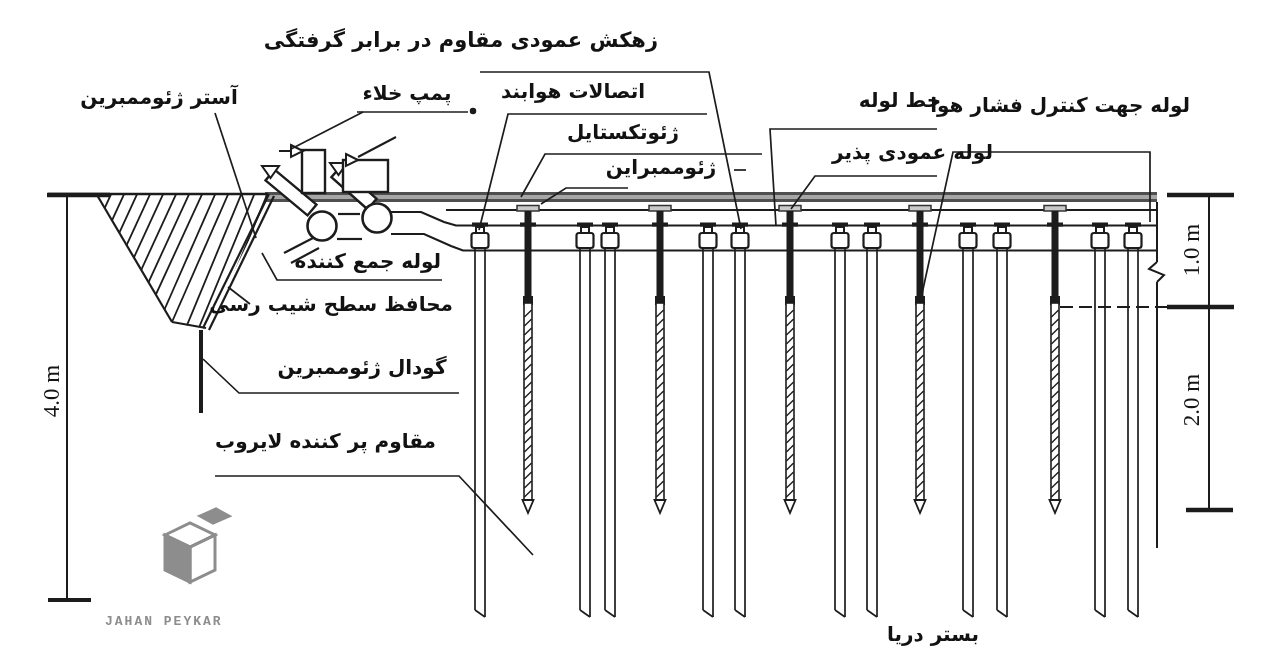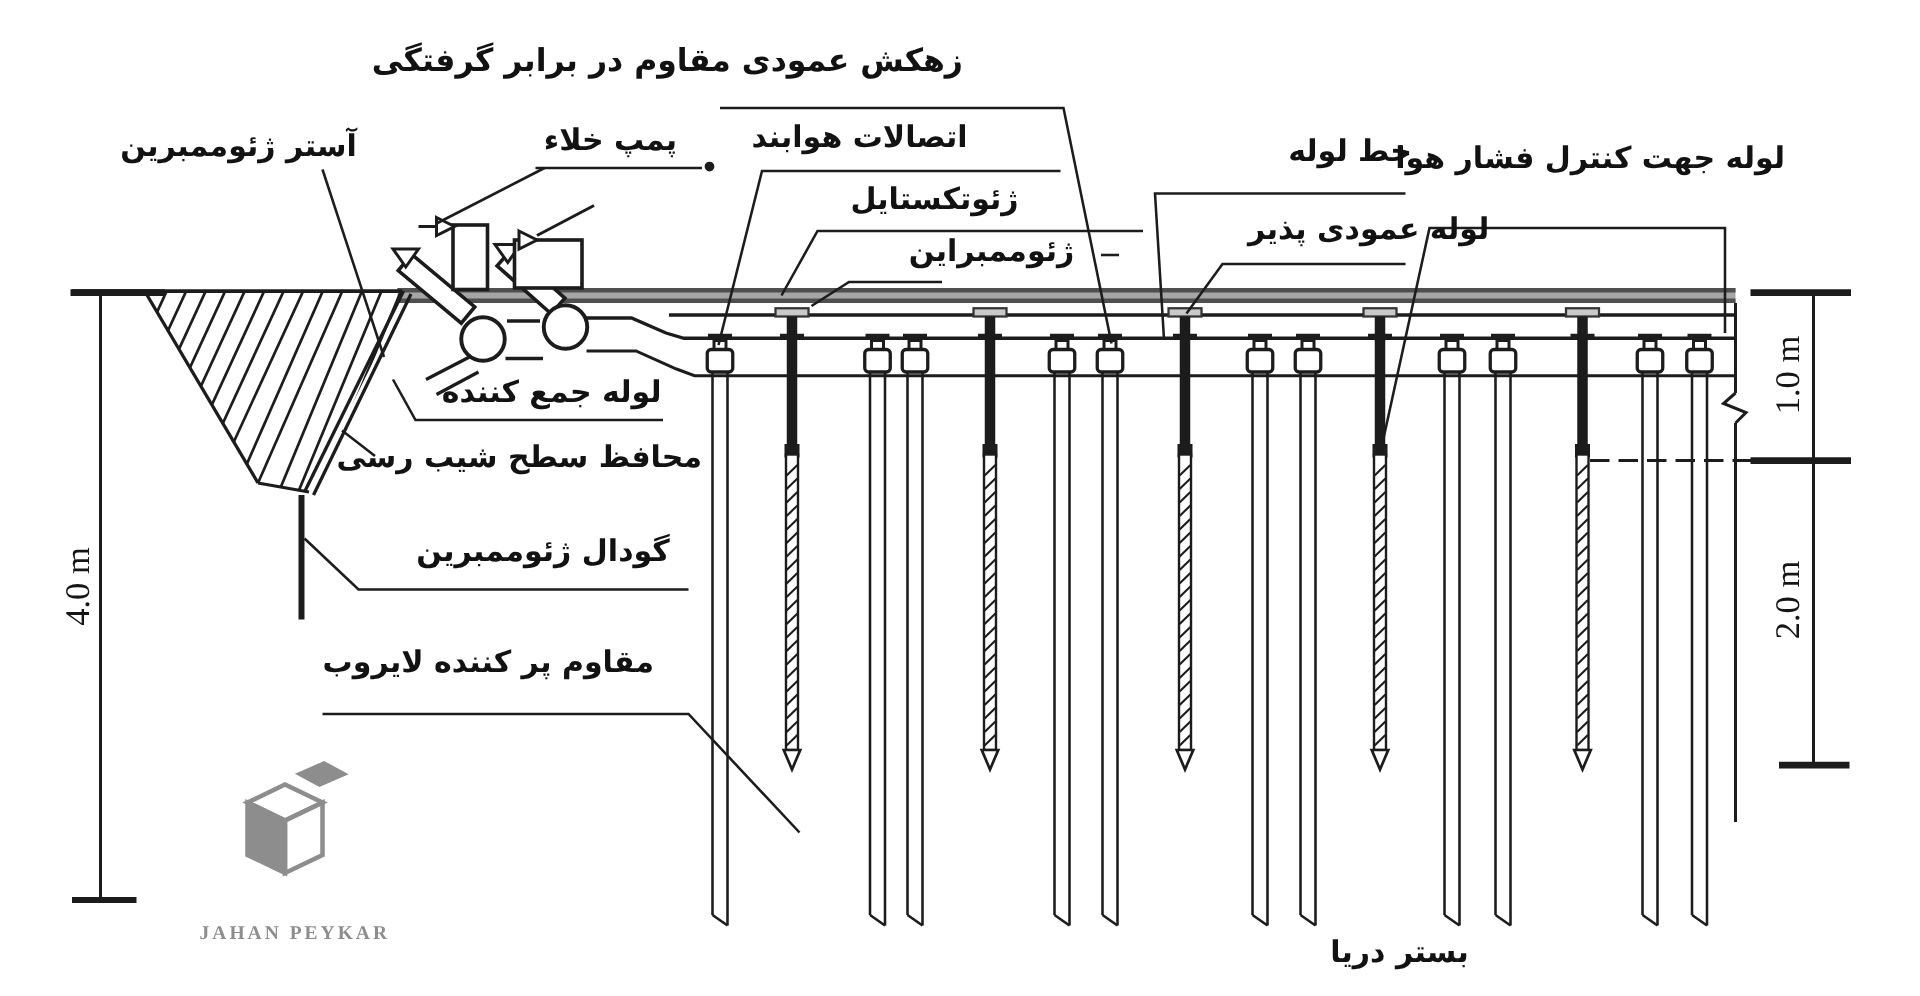--- a/index.html
+++ b/index.html
@@ -7,22 +7,22 @@
          font-family:"DejaVu Sans", sans-serif;}
   #stage svg{position:absolute;left:0;top:0;}
   .lbl{position:absolute;direction:rtl;text-align:center;font-weight:bold;color:#121212;
        font-size:20px;line-height:1.35;white-space:nowrap;}
   .lbl.big{font-size:21px;}
   .dim{position:absolute;font-family:"Liberation Serif", serif;font-weight:normal;
        color:#151515;font-size:23px;text-align:center;transform:rotate(-90deg);
        transform-origin:center center;white-space:nowrap;}
   .logo-fa{position:absolute;direction:rtl;text-align:center;font-weight:bold;font-size:21px;
            letter-spacing:1px;}
-  .logo-en{position:absolute;text-align:right;font-weight:bold;font-size:13px;letter-spacing:2px;
-           font-family:Liberation Serif, serif;}
+  .logo-en{position:absolute;text-align:left;font-weight:bold;font-size:13px;letter-spacing:2px;
+           font-family:Liberation Mono, monospace;}
 </style>
 </head>
 <body>
 
 <div id="stage">
 
 <svg width="1280" height="664" viewBox="0 0 1280 664">
 
   <g>
     <rect x="265" y="192" width="892" height="10" fill="#a6a6a6"></rect>
@@ -332,31 +332,31 @@
   </g>
 
   <g stroke="#8d8d8d" stroke-width="3" fill="none">
     <polygon points="165,535 190,523 215,535 190,547"></polygon>
     <polygon points="165,535 190,547 190,582 165,570" fill="#8d8d8d"></polygon>
     <polygon points="190,547 215,535 215,570 190,582"></polygon>
     <polygon points="200,516 216,509 229,516 213,523" fill="#8d8d8d"></polygon>
   </g>
 </svg>
 
-<div class="lbl big" style="left:320px;top:26px;width:322px">زهکش عمودی مقاوم در برابر گرفتگی</div>
+<div class="lbl big" style="left:336px;top:26px;width:322px">زهکش عمودی مقاوم در برابر گرفتگی</div>
 <div class="lbl" style="left:70px;top:84px;width:178px">آستر ژئوممبرین</div>
 <div class="lbl" style="left:352px;top:80px;width:110px">پمپ خلاء</div>
 <div class="lbl" style="left:478px;top:78px;width:190px">اتصالات هوابند</div>
 <div class="lbl" style="left:543px;top:119px;width:160px">ژئوتکستایل</div>
 <div class="lbl" style="left:588px;top:154px;width:146px">ژئوممبراین</div>
 <div class="lbl" style="left:852px;top:87px;width:96px">خط لوله</div>
 <div class="lbl" style="left:815px;top:139px;width:195px">لوله عمودی پذیر</div>
 <div class="lbl" style="left:950px;top:92px;width:240px">لوله جهت کنترل فشار هوا</div>
 <div class="lbl" style="left:296px;top:248px;width:145px">لوله جمع کننده</div>
-<div class="lbl" style="left:256px;top:291px;width:212px">محافظ سطح شیب رسی</div>
+<div class="lbl" style="left:241px;top:291px;width:212px">محافظ سطح شیب رسی</div>
 <div class="lbl" style="left:266px;top:354px;width:192px">گودال ژئوممبرین</div>
 <div class="lbl" style="left:236px;top:428px;width:200px">مقاوم پر کننده لایروب</div>
 <div class="lbl" style="left:862px;top:621px;width:142px">بستر دریا</div>
 
 <div class="dim" style="left:12px;top:378px;width:80px">4.0 m</div>
 <div class="dim" style="left:1152px;top:237px;width:80px">1.0 m</div>
 <div class="dim" style="left:1152px;top:387px;width:80px">2.0 m</div>
 
 <div class="logo-en" style="left:105px;top:614px;width:155px;color:#8d8d8d">JAHAN PEYKAR</div>
 

